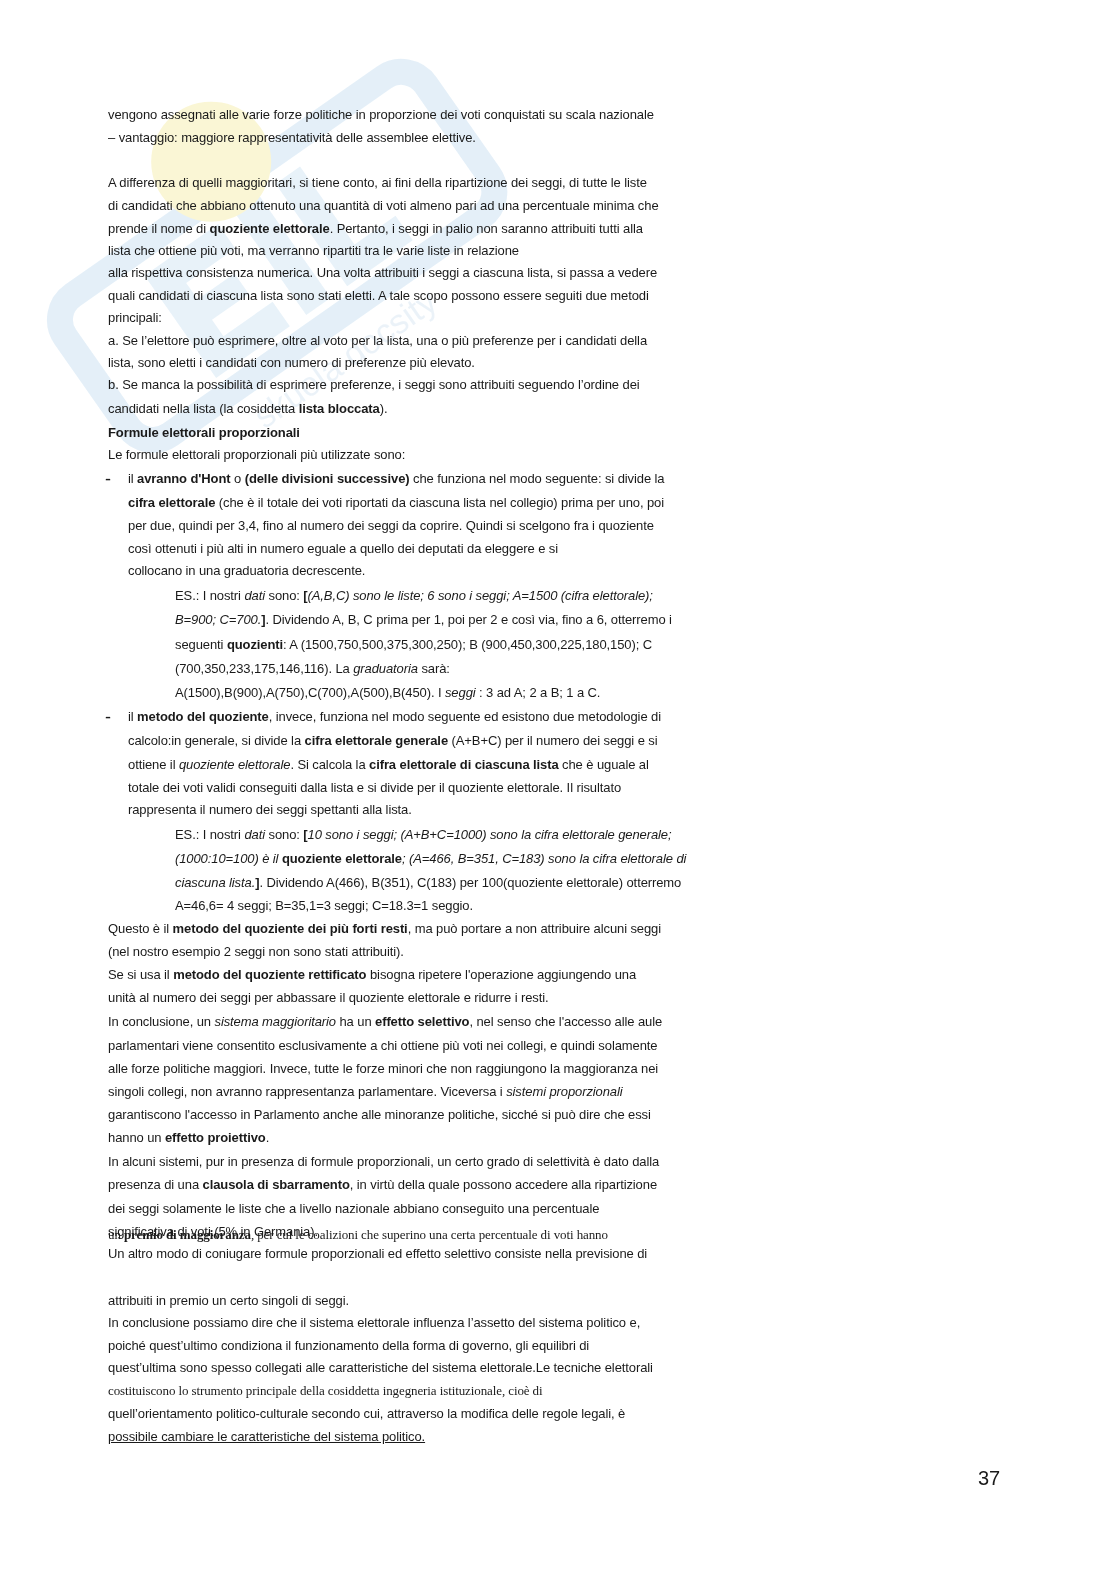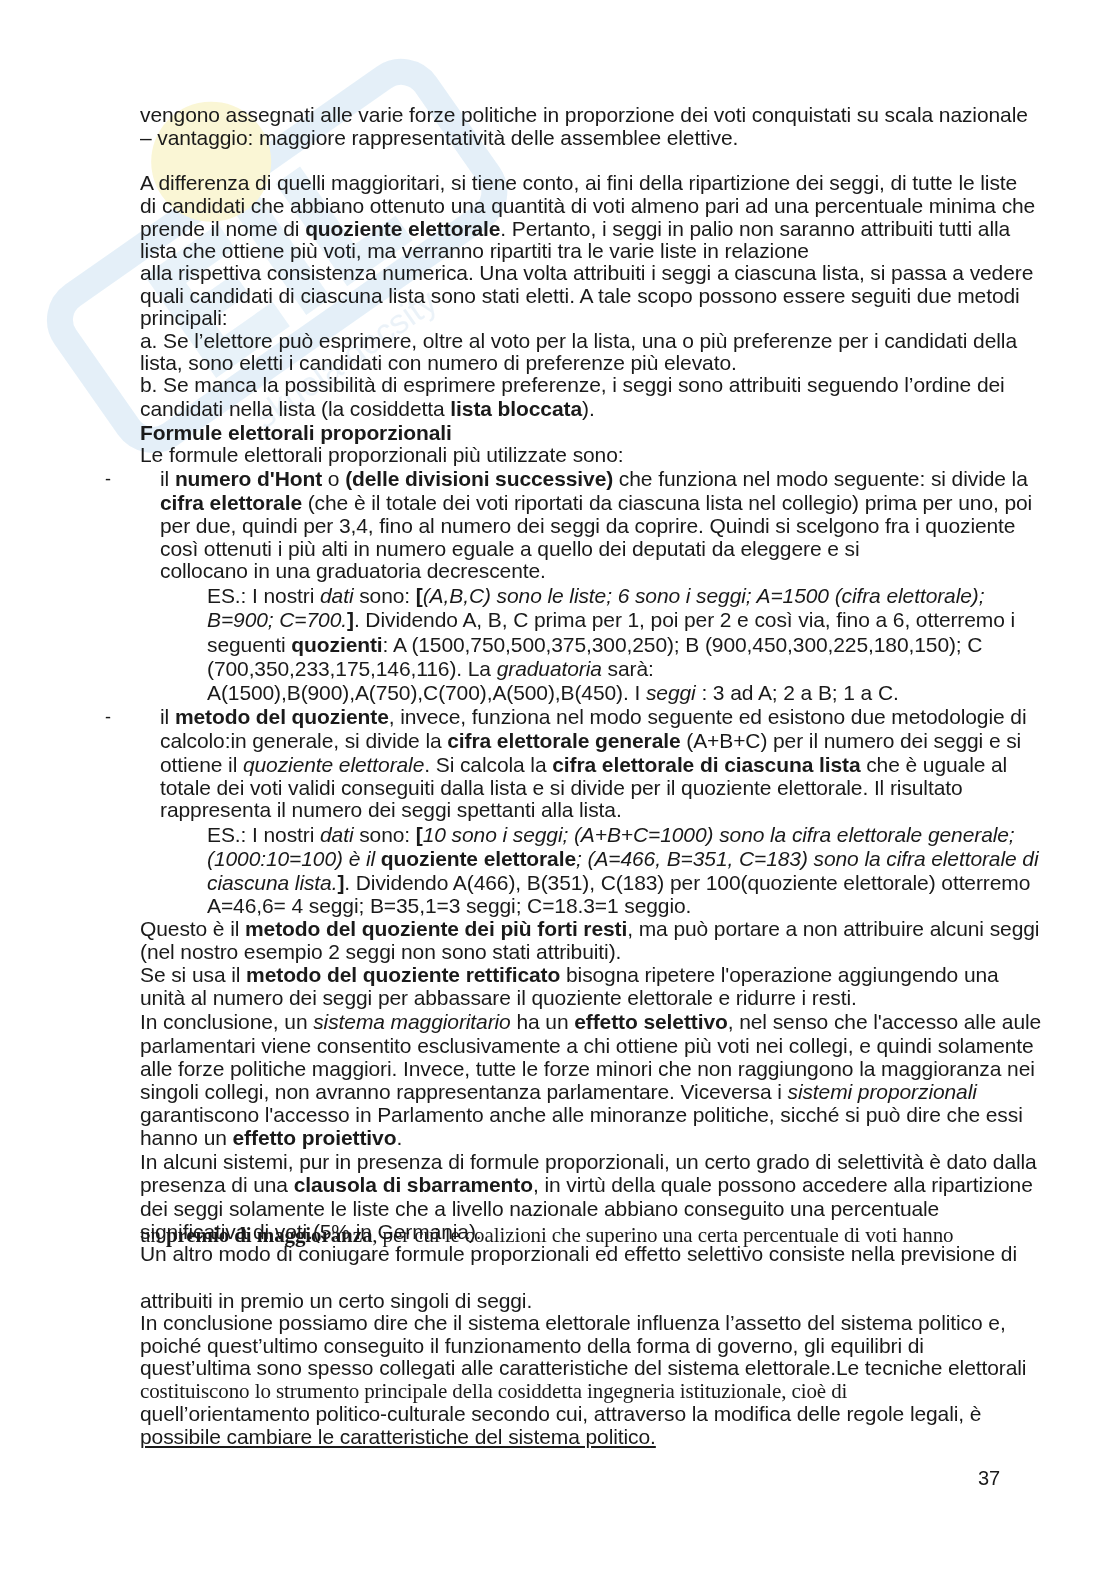--- a/index.html
+++ b/index.html
@@ -25,24 +25,23 @@
   .watermark {
     position: absolute;
     left: 20px; top: 20px;
     width: 520px; height: 480px;
     pointer-events: none;
     opacity: 0.55;
   }
   .line {
     position: absolute;
     white-space: nowrap;
-    font-size: 21px;
+    font-size: 13px;
     line-height: 22px;
     letter-spacing: -0.1px;
-    margin-left: 32px;
   }
   .l0 { left: 108px; }
   .l1 { left: 128px; }
   .l2 { left: 175px; }
   .bullet {
     position: absolute;
     left: 105px;
     font-size: 18px;
     line-height: 22px;
   }
@@ -85,21 +84,21 @@
       <div class="line l0" style="top: 262px;"><span>alla rispettiva consistenza numerica. Una volta attribuiti i seggi a ciascuna lista, si passa a vedere</span></div>
       <div class="line l0" style="top: 285px;"><span>quali candidati di ciascuna lista sono stati eletti. A tale scopo possono essere seguiti due metodi</span></div>
       <div class="line l0" style="top: 307px;"><span>principali:</span></div>
       <div class="line l0" style="top: 330px;"><span>a. Se l’elettore può esprimere, oltre al voto per la lista, una o più preferenze per i candidati della</span></div>
       <div class="line l0" style="top: 352px;"><span>lista, sono eletti i candidati con numero di preferenze più elevato.</span></div>
       <div class="line l0" style="top: 374px;"><span>b. Se manca la possibilità di esprimere preferenze, i seggi sono attribuiti seguendo l’ordine dei</span></div>
       <div class="line l0" style="top: 398px;"><span>candidati nella lista (la cosiddetta </span><b>lista bloccata</b><span>).</span></div>
       <div class="line l0 heading" style="top: 422px;"><b>Formule elettorali proporzionali</b></div>
       <div class="line l0" style="top: 444px;"><span>Le formule elettorali proporzionali più utilizzate sono:</span></div>
       <span class="bullet" style="top: 468px;">-</span>
-      <div class="line l1" style="top: 468px;"><span>il </span><b>numero d'Hont</b><span> o </span><b>(delle divisioni successive)</b><span> che funziona nel modo seguente: si divide la</span></div>
+      <div class="line l1" style="top: 468px;"><span>il </span><b>avranno d'Hont</b><span> o </span><b>(delle divisioni successive)</b><span> che funziona nel modo seguente: si divide la</span></div>
       <div class="line l1" style="top: 492px;"><b>cifra elettorale</b><span> (che è il totale dei voti riportati da ciascuna lista nel collegio) prima per uno, poi</span></div>
       <div class="line l1" style="top: 515px;"><span>per due, quindi per 3,4, fino al numero dei seggi da coprire. Quindi si scelgono fra i quoziente</span></div>
       <div class="line l1" style="top: 538px;"><span>così ottenuti i più alti in numero eguale a quello dei deputati da eleggere e si</span></div>
       <div class="line l1" style="top: 560px;"><span>collocano in una graduatoria decrescente.</span></div>
       <div class="line l2" style="top: 585px;"><span>ES.: I nostri </span><i>dati</i><span> sono: </span><b>[</b><i>(A,B,C) sono le liste; 6 sono i seggi; A=1500 (cifra elettorale);</i></div>
       <div class="line l2" style="top: 609px;"><i>B=900; C=700.</i><b>]</b><span>. Dividendo A, B, C prima per 1, poi per 2 e così via, fino a 6, otterremo i</span></div>
       <div class="line l2" style="top: 634px;"><span>seguenti </span><b>quozienti</b><span>: A (1500,750,500,375,300,250); B (900,450,300,225,180,150); C</span></div>
       <div class="line l2" style="top: 658px;"><span>(700,350,233,175,146,116). La </span><i>graduatoria</i><span> sarà:</span></div>
       <div class="line l2" style="top: 682px;"><span>A(1500),B(900),A(750),C(700),A(500),B(450). I </span><i>seggi</i><span> : 3 ad A; 2 a B; 1 a C.</span></div>
       <span class="bullet" style="top: 706px;">-</span>
@@ -123,21 +122,21 @@
       <div class="line l0" style="top: 1104px;"><span>garantiscono l'accesso in Parlamento anche alle minoranze politiche, sicché si può dire che essi</span></div>
       <div class="line l0" style="top: 1127px;"><span>hanno un </span><b>effetto proiettivo</b><span>.</span></div>
       <div class="line l0" style="top: 1151px;"><span>In alcuni sistemi, pur in presenza di formule proporzionali, un certo grado di selettività è dato dalla</span></div>
       <div class="line l0" style="top: 1174px;"><span>presenza di una </span><b>clausola di sbarramento</b><span>, in virtù della quale possono accedere alla ripartizione</span></div>
       <div class="line l0" style="top: 1198px;"><span>dei seggi solamente le liste che a livello nazionale abbiano conseguito una percentuale</span></div>
       <div class="line l0" style="top: 1221px;"><span>significativa di voti.(5% in Germania).</span></div>
       <div class="line l0" style="top: 1243px;"><span>Un altro modo di coniugare formule proporzionali ed effetto selettivo consiste nella previsione di</span></div>
       <div class="line l0" style="top: 1224px; font-family: Liberation Serif, serif;"><span>un </span><b>premio di maggioranza</b><span>, per cui le coalizioni che superino una certa percentuale di voti hanno</span></div>
       <div class="line l0" style="top: 1290px;"><span>attribuiti in premio un certo singoli di seggi.</span></div>
       <div class="line l0" style="top: 1312px;"><span>In conclusione possiamo dire che il sistema elettorale influenza l’assetto del sistema politico e,</span></div>
-      <div class="line l0" style="top: 1335px;"><span>poiché quest’ultimo conseguito il funzionamento della forma di governo, gli equilibri di</span></div>
+      <div class="line l0" style="top: 1335px;"><span>poiché quest’ultimo condiziona il funzionamento della forma di governo, gli equilibri di</span></div>
       <div class="line l0" style="top: 1357px;"><span>quest’ultima sono spesso collegati alle caratteristiche del sistema elettorale.Le tecniche elettorali</span></div>
       <div class="line l0" style="top: 1380px; font-family: Liberation Serif, serif;"><span>costituiscono lo strumento principale della cosiddetta ingegneria istituzionale, cioè di</span></div>
       <div class="line l0" style="top: 1403px;"><span>quell’orientamento politico-culturale secondo cui, attraverso la modifica delle regole legali, è</span></div>
       <div class="line l0" style="top: 1426px; text-decoration: underline;"><span>possibile cambiare le caratteristiche del sistema politico.</span></div>
     </div>
 
   <div class="page-number">37</div>
 </div>
 
 </body></html>

